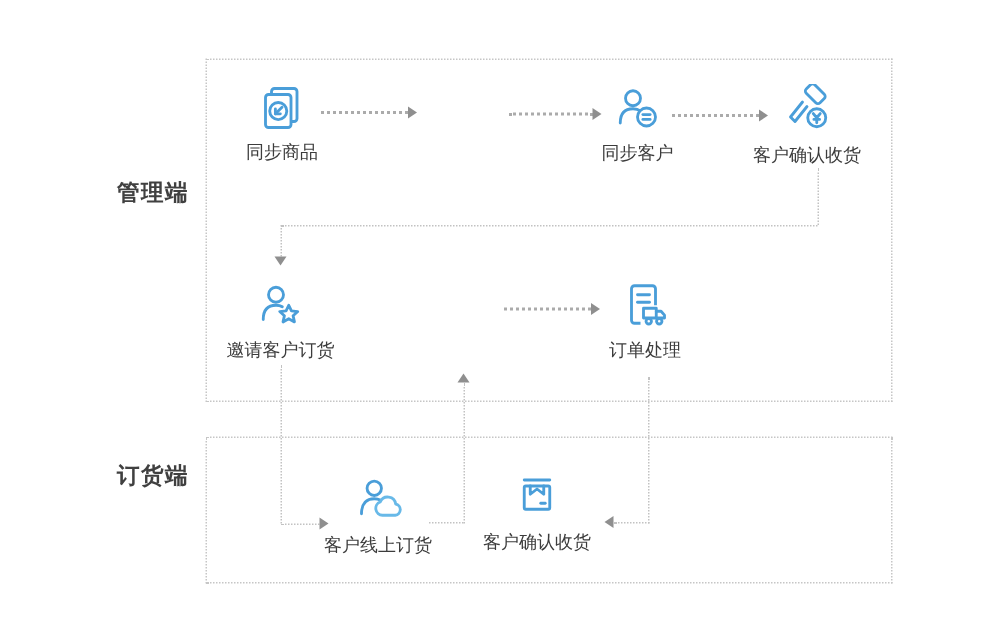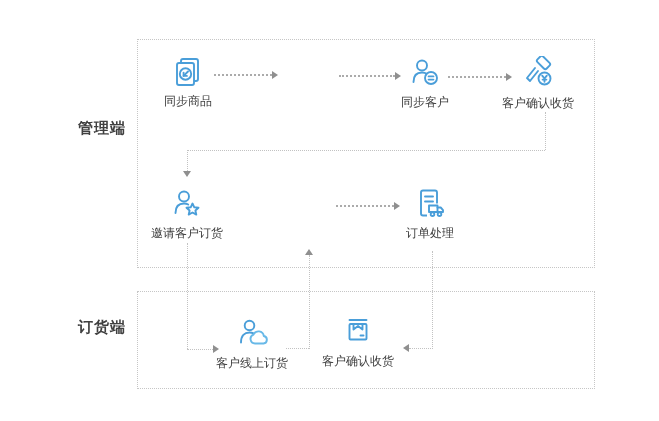--- a/index.html
+++ b/index.html
@@ -35,21 +35,21 @@
   svg .st-lt{fill:none;stroke:#68b9e8;stroke-width:1.9;stroke-linecap:round;stroke-linejoin:round;}
   svg .wfill{fill:#ffffff;}
   svg .mask{fill:#ffffff;stroke:none;}
 </style>
 </head>
 <body>
 
 <div id="stage">
 
   <div class="section-label" style="left:30px;top:119px;">管理端</div>
-  <div class="section-label" style="left:30px;top:318px;">订货端</div>
+  <div class="section-label" style="left:30px;top:308px;">订货端</div>
 
   <div class="zone" style="left:137px;top:39px;width:456px;height:227px;"></div>
   <div class="zone" style="left:137px;top:291px;width:456px;height:96px;"></div>
 
   <div class="node" style="left:148px;top:54px;width:80px;">
     <div class="icon">
       <svg viewBox="0 0 36 36" width="36" height="36">
         <rect class="st" x="11" y="5" width="17" height="22" rx="2"></rect>
         <rect class="st wfill" x="7" y="9" width="17" height="22" rx="2"></rect>
         <circle class="st" cx="15.5" cy="20" r="5.7"></circle>

